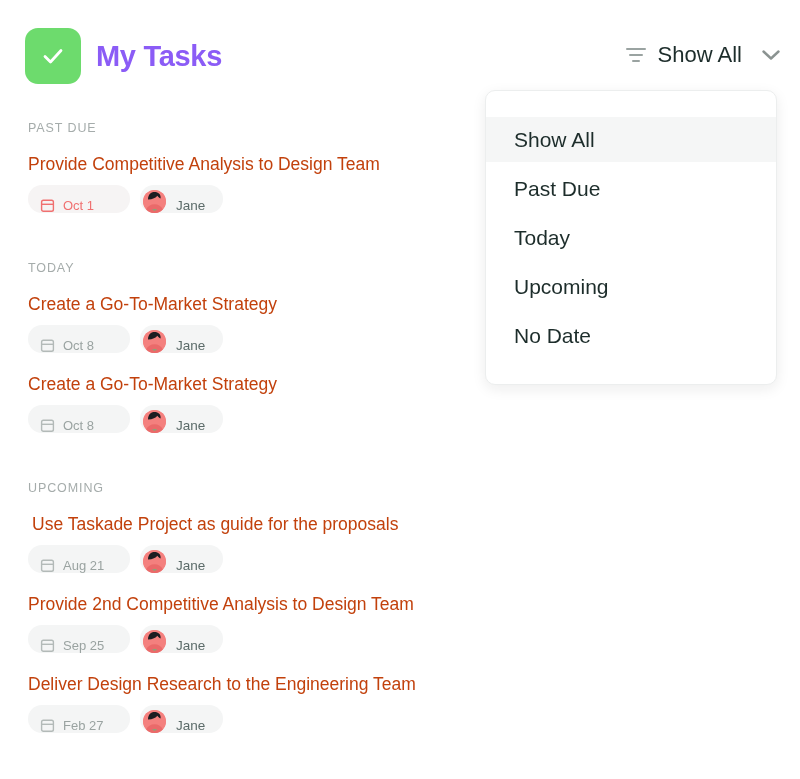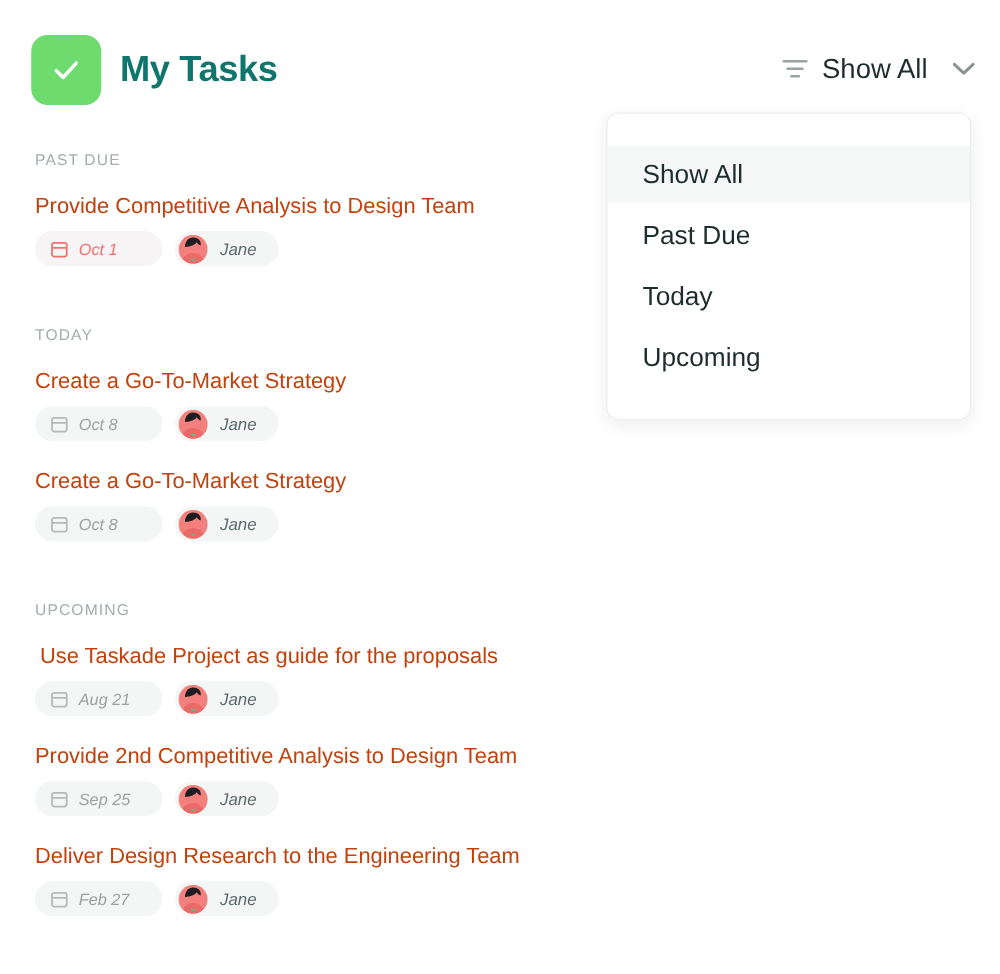--- a/index.html
+++ b/index.html
@@ -36,21 +36,21 @@
     justify-content: center;
   }
   .app-icon svg { display: block; }
 
   .page-title {
     position: absolute;
     left: 96px;
     top: 36px;
     font-size: 29px;
     font-weight: 700;
-    color: #0f766e;
+    color: #8b5cf6;
     letter-spacing: -0.3px;
     line-height: 40px;
   }
 
   .filter-control {
     position: absolute;
     right: 18px;
     top: 36px;
     height: 38px;
     display: flex;
@@ -152,30 +152,29 @@
   }
   .task.indented .task-title { padding-left: 4px; }
 
   .chips {
     display: flex;
     align-items: center;
     gap: 10px;
   }
   .chip {
     display: inline-flex;
-    align-items: center;
+    align-items: flex-end;
     height: 28px;
     border-radius: 14px;
     background: #f4f5f5;
     padding: 0 16px 0 12px;
     font-size: 13px;
     color: #9aa3a1;
     white-space: nowrap;
     cursor: pointer;
-    font-style: italic;
   }
   .chip.date-chip { min-width: 74px; }
   .chip .cal-icon {
     width: 15px;
     height: 15px;
     margin-right: 8px;
     flex: 0 0 auto;
   }
   .chip.overdue {
     background: #f6f4f4;
@@ -236,20 +235,23 @@
   </div>
   <div class="dropdown-item">
     <span>Past Due</span>
   </div>
   <div class="dropdown-item">
     <span>Today</span>
   </div>
   <div class="dropdown-item">
     <span>Upcoming</span>
   </div>
+  <div class="dropdown-item">
+    <span>No Date</span>
+  </div>
 </div>
 
 <div class="task-list">
 
   <div class="section">
     <div class="section-label">PAST DUE</div>
 
     <div class="task">
       <div class="task-title">Provide Competitive Analysis to Design Team</div>
       <div class="chips">

